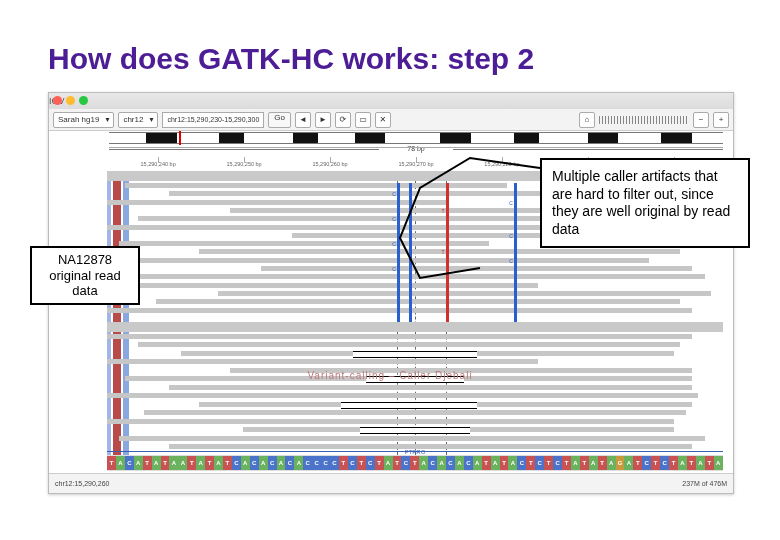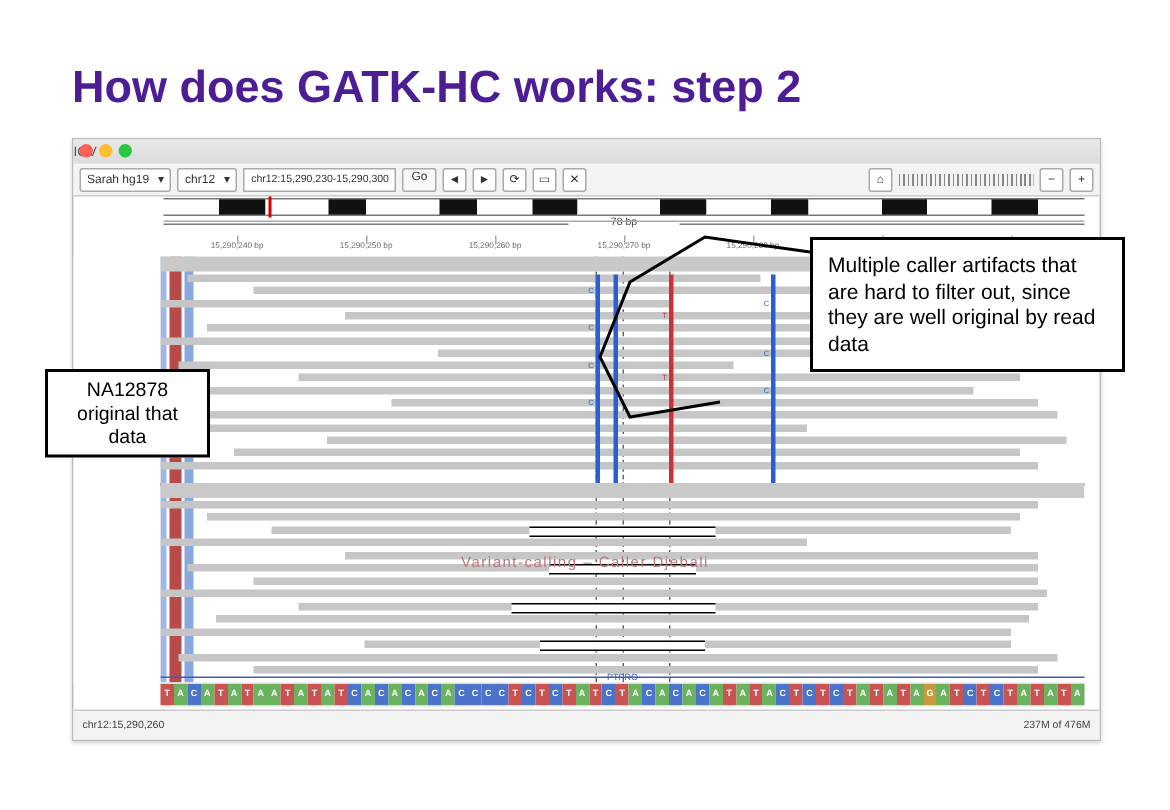--- a/index.html
+++ b/index.html
@@ -483,21 +483,21 @@
         <span class="base-A">A</span>
       </div>
 
     <div class="footer">
       <span>chr12:15,290,260</span>
       <span class="mid"></span>
       <span>237M of 476M</span>
     </div>
   </div>
 
-  <div class="label-box label-top">NA12878 original that data</div>
+  <div class="label-box label-top">NA12878 original read data</div>
 
   <div class="callout">Multiple caller artifacts that are hard to filter out, since they are well original by read data</div>
   <svg style="position:absolute; top:148px; left:360px; width:200px; height:140px; pointer-events:none;">
     <path d="M180 20 L110 10 L60 40 L40 90 L60 130 L120 120" fill="none" stroke="#000" stroke-width="2"></path>
   </svg>
 
   <div class="watermark">Variant-calling – Caller Djebali</div>
 
 </div>
 

